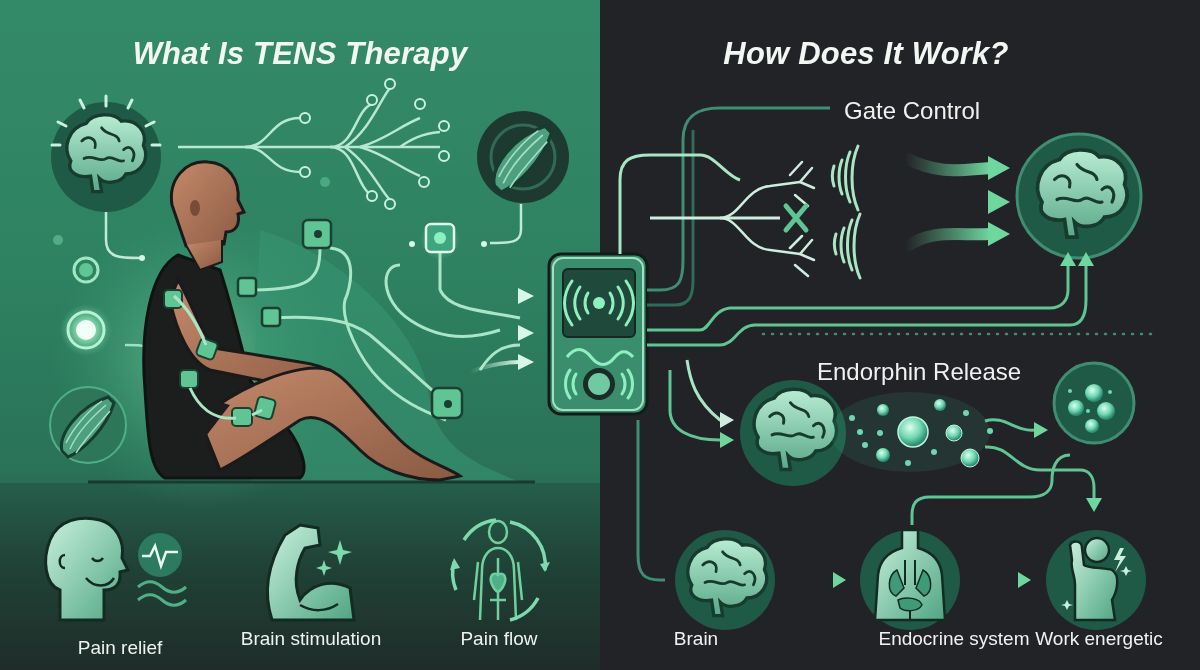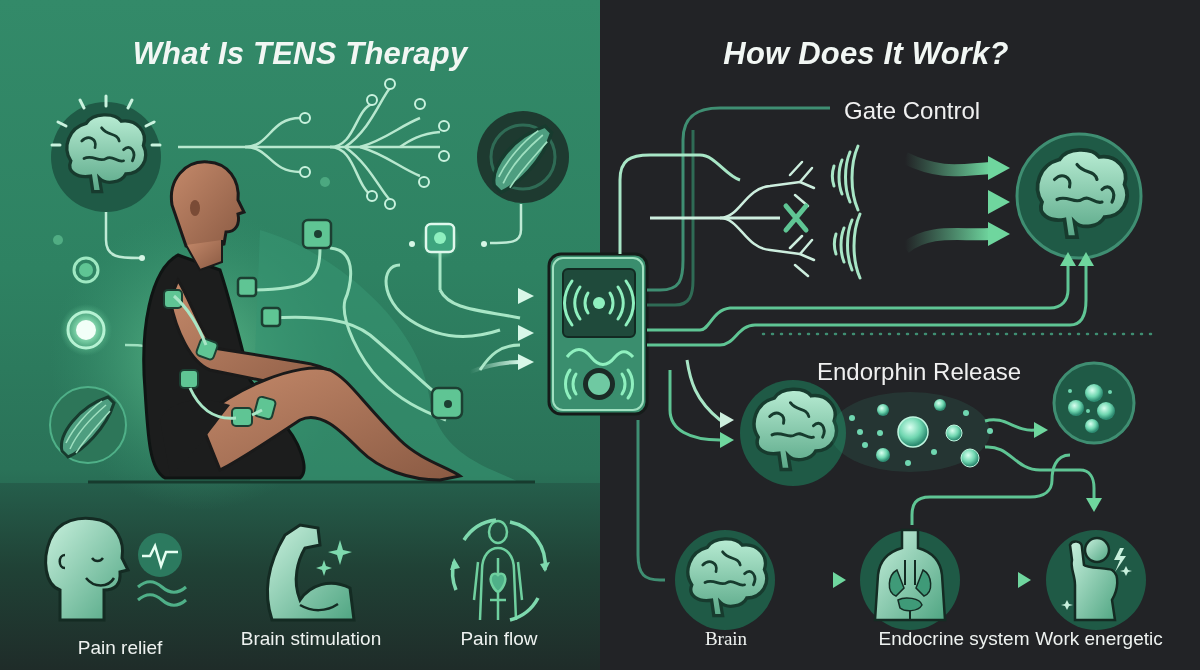--- a/index.html
+++ b/index.html
@@ -407,15 +407,15 @@
 <div class="title left-title">What Is TENS Therapy</div>
 <div class="title right-title">How Does It Work?</div>
 
 <div class="section-label" style="left:844px; top:97px;">Gate Control</div>
 <div class="section-label" style="left:817px; top:358px;">Endorphin Release</div>
 
 <div class="caption" style="left:120px; top:628px;margin-top:9px;">Pain relief</div>
 <div class="caption" style="left:311px; top:628px;">Brain stimulation</div>
 <div class="caption" style="left:499px; top:628px;">Pain flow</div>
 
-<div class="caption" style="left:726px; top:628px;font-family:Liberation Serif, serif;">Brain</div>
+<div class="caption" style="left:696px; top:628px;">Brain</div>
 <div class="caption" style="left:910px; top:628px;margin-left:44px;">Endocrine system</div>
 <div class="caption" style="left:1099px; top:628px;">Work energetic</div>
 
 </body></html>

